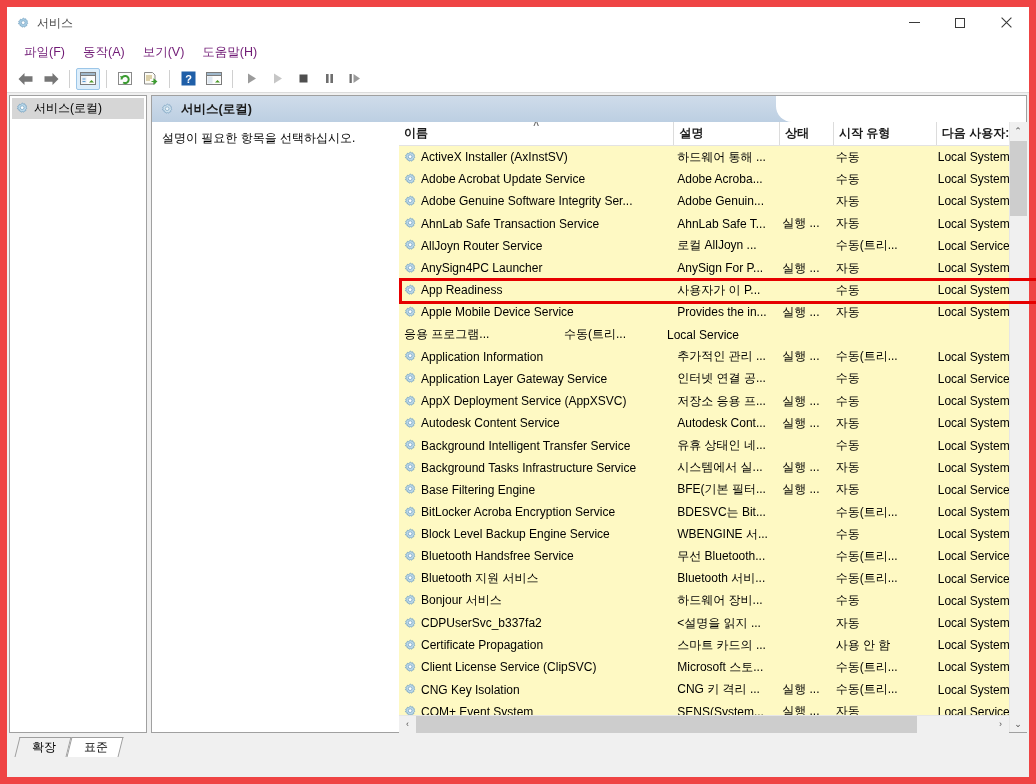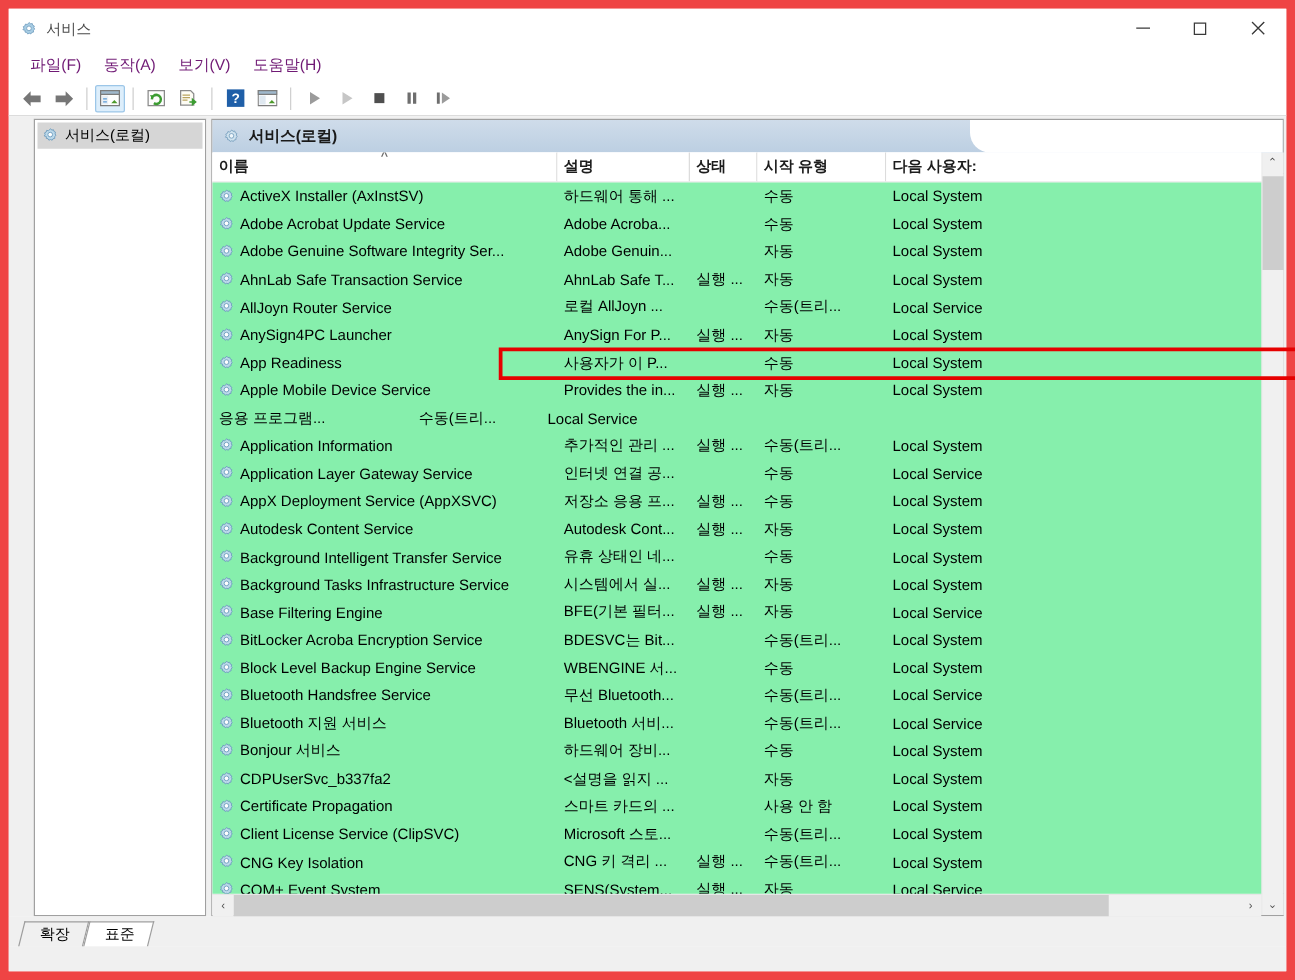--- a/index.html
+++ b/index.html
@@ -77,21 +77,21 @@
   }
   .tb-btn.active { background: #ddeefb; border-color: #9cc6e8; }
   .tb-sep { width: 1px; height: 18px; background: #d0d0d0; margin: 0 4px; }
 
   
   .body {
     flex: 1 1 auto;
     display: flex;
     min-height: 0;
     background: #f0f0f0;
-    padding: 2px 2px 0 20px;
+    padding: 2px 2px 0 2px;
   }
   .tree-pane {
     width: 138px;
     background: #ffffff;
     border: 1px solid #a0a0a0;
     flex: 0 0 auto;
     overflow: hidden;
   }
   .tree-item {
     display: flex; align-items: center;
@@ -195,21 +195,21 @@
   .th-name   { width: 276px; }
   .th-desc   { width: 106px; }
   .th-state  { width: 54px; }
   .th-start  { width: 103px; }
   .th-logon  { flex: 1 1 auto; border-right: none; }
 
   
   .lv-body {
     flex: 1 1 auto;
     overflow: hidden;
-    background: #86efac;
+    background: #fef9c3;
     position: relative;
   }
   .lv-row {
     display: flex;
     height: 22.2px;
     align-items: center;
     font-size: 12px;
     cursor: default;
     white-space: nowrap;
   }
@@ -447,20 +447,23 @@
           <svg class="gear" width="14" height="14" viewBox="0 0 16 16">
             <path d="M8 1.2 9.1 2.6l1.7-.4.5 1.7 1.6.8-.6 1.6 1 1.4-1.3 1.2.1 1.8-1.7.3-.9 1.5-1.6-.7-1.6.7-.9-1.5-1.7-.3.1-1.8L1.6 8.3l1-1.4L2 5.3l1.6-.8.5-1.7 1.7.4z" fill="#cfe2ee" stroke="#7ba2c0" stroke-width="0.9" stroke-linejoin="round"></path>
             <circle cx="7.6" cy="7" r="2.3" fill="#eef6fb" stroke="#7ba2c0" stroke-width="0.9"></circle>
           </svg>
         </span>
         <span class="result-head-title" style="position:relative;z-index:2;">서비스(로컬)</span>
       </div>
 
       <div class="content">
 
+        <div class="desc-pane">
+          <div>설명이 필요한 항목을 선택하십시오.</div>
+        </div>
 
         <div class="list-col">
 
           <div class="lv-header">
             <div class="lv-th th-name">
               <span class="sort-caret">^</span>
               <span>이름</span>
             </div>
             <div class="lv-th th-desc">
               <span>설명</span>

